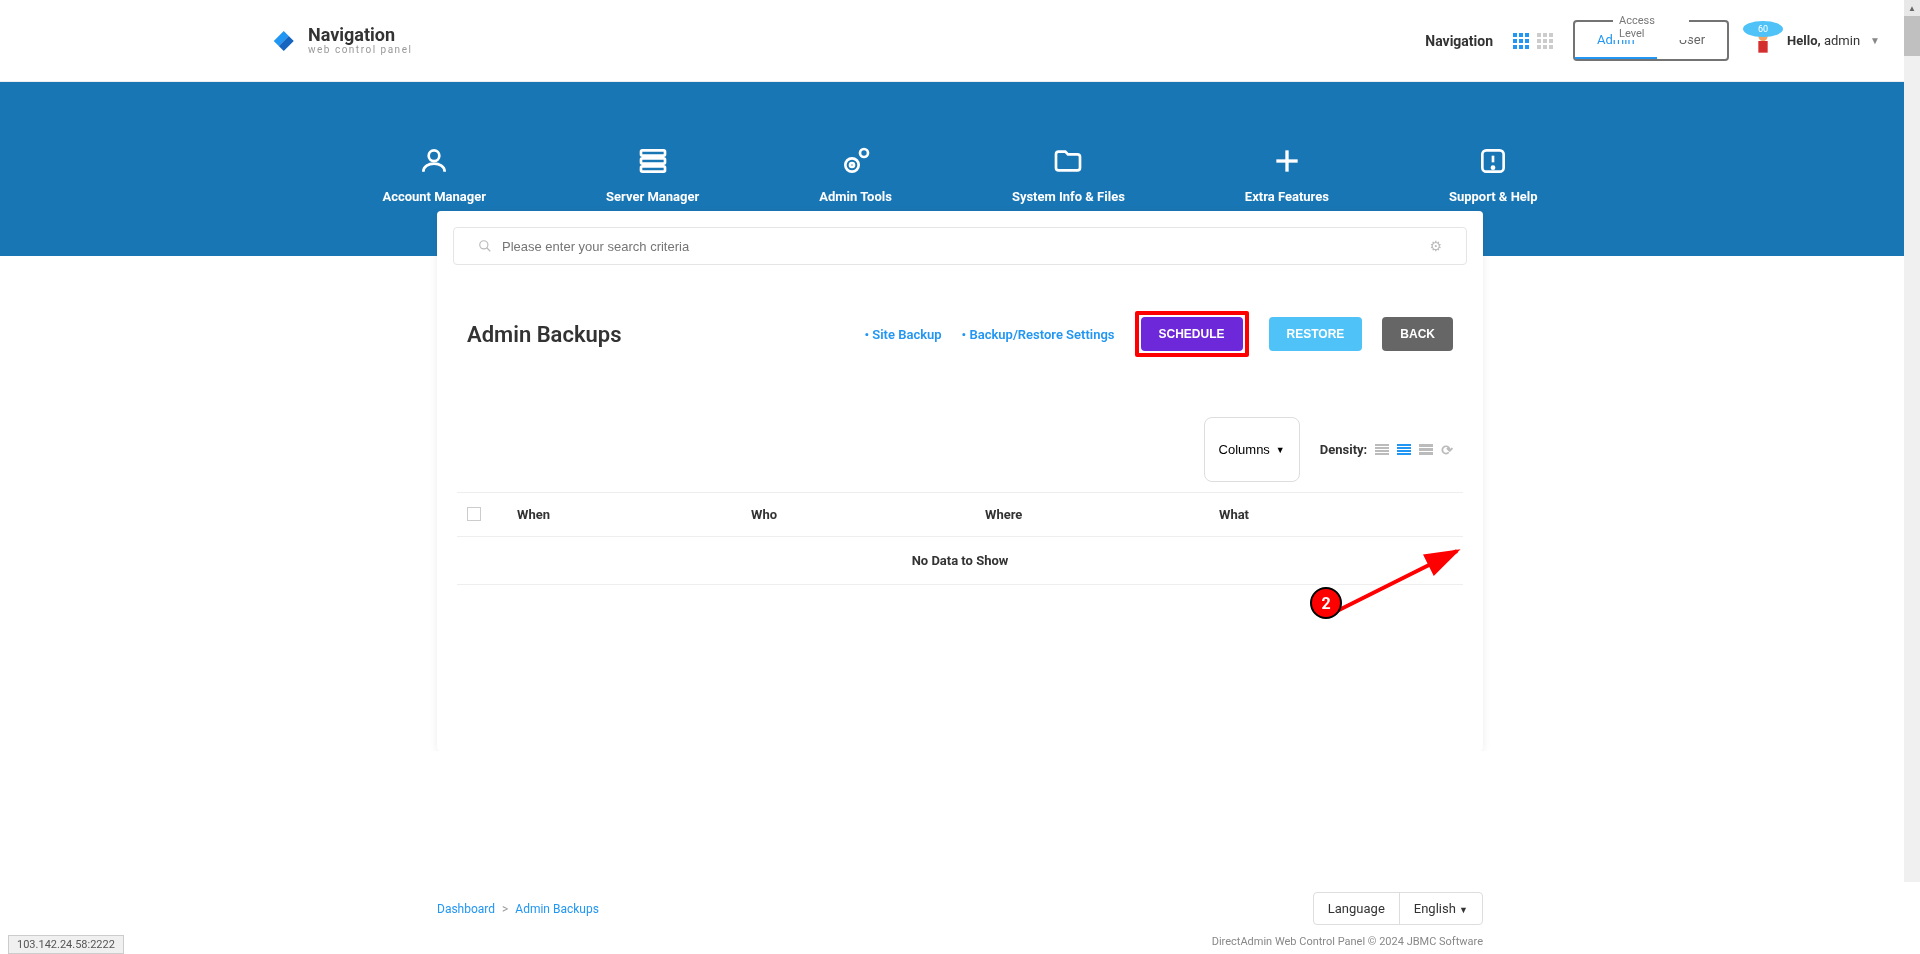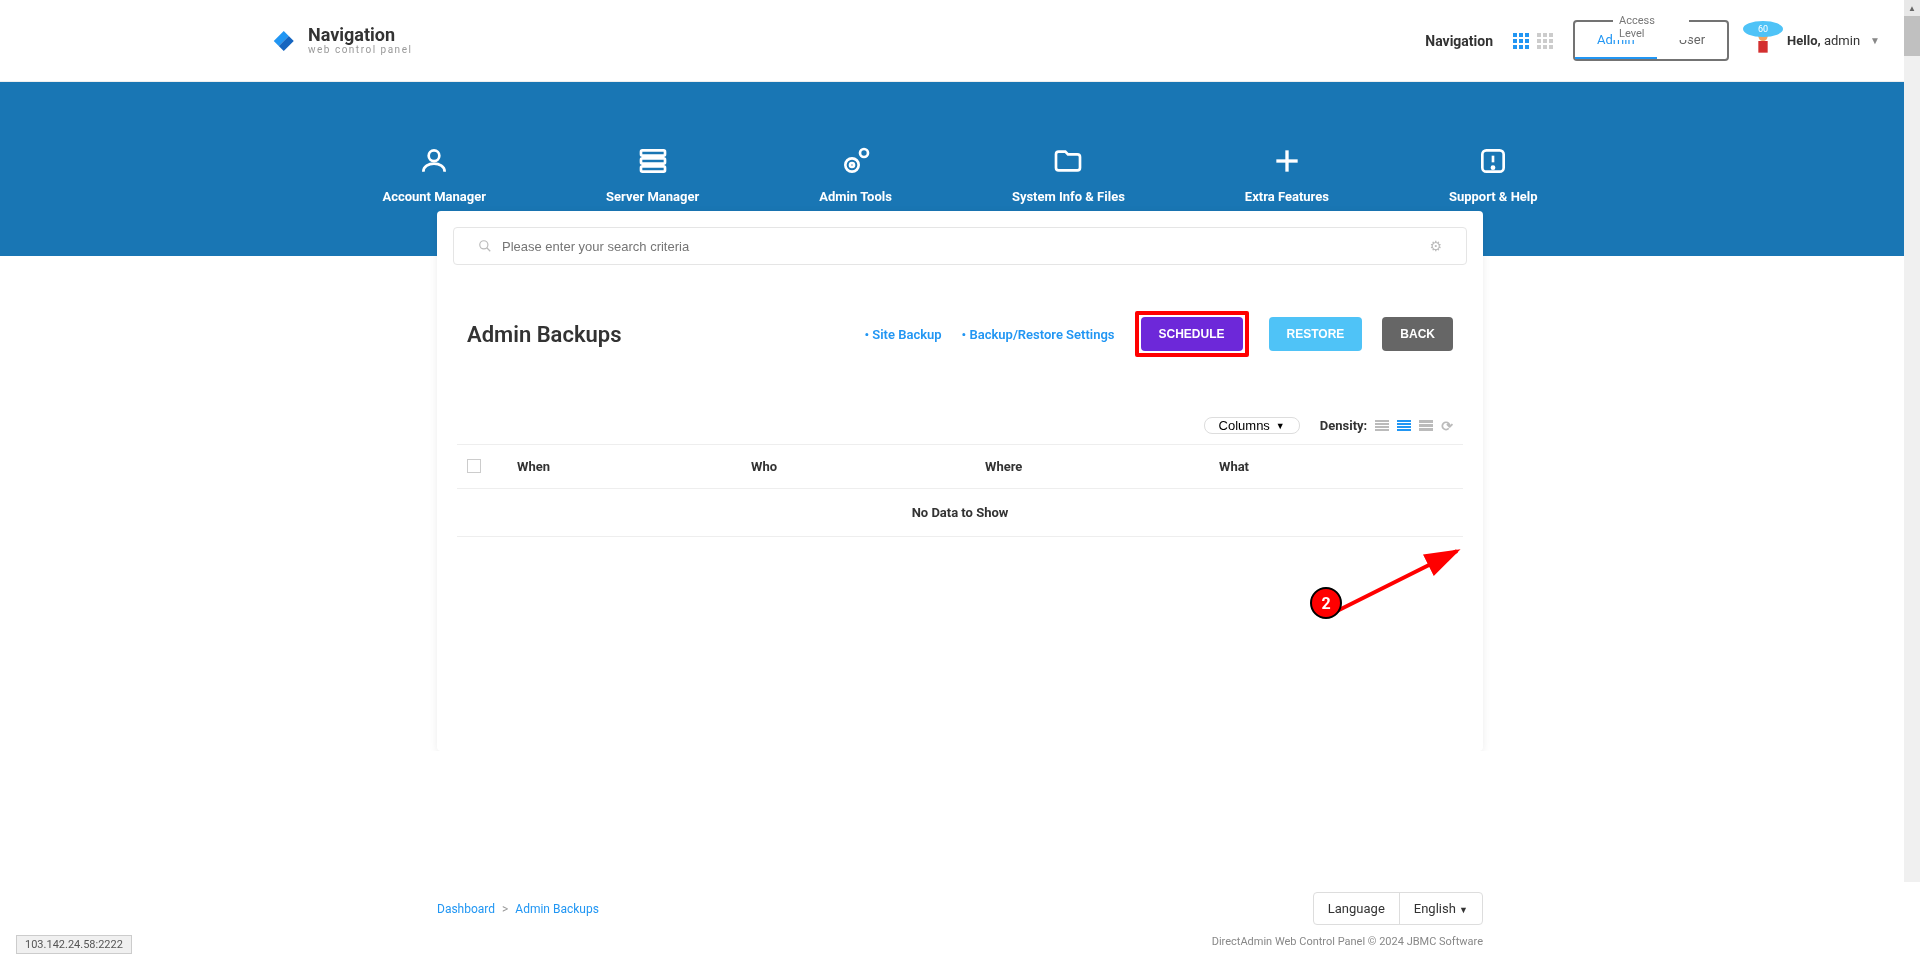--- a/index.html
+++ b/index.html
@@ -39,40 +39,40 @@
 .header-actions { display: flex; align-items: center; gap: 20px; }
 .link-action { color: #2196f3; font-size: 13px; font-weight: 600; cursor: pointer; }
 .btn { padding: 10px 18px; border-radius: 4px; font-size: 12px; font-weight: 700; border: none; cursor: pointer; color: #fff; text-transform: uppercase; }
 .btn-green { background: #6d28d9; }
 .btn-blue { background: #4fc3f7; }
 .btn-grey { background: #666; }
 .highlight-box { border: 4px solid red; padding: 2px; border-radius: 2px; position: relative; }
 .annotation-arrow { position: absolute; top: 330px; left: 870px; pointer-events: none; }
 .annotation-num { position: absolute; top: 376px; left: 873px; width: 32px; height: 32px; background: red; border: 2px solid #000; border-radius: 50%; color: #fff; display: flex; align-items: center; justify-content: center; font-weight: 700; pointer-events: none; z-index:10; }
 .table-controls { display: flex; justify-content: flex-end; align-items: center; gap: 20px; padding: 50px 30px 10px 30px; }
-.columns-btn { border: 1px solid #ddd; background: #fff; padding: 0 14px; border-radius: 8px; font-size: 13px; display: flex; align-items: center; gap: 6px; cursor: pointer; }
+.columns-btn { border: 1px solid #ddd; background: #fff; padding: 24px 14px; border-radius: 8px; font-size: 13px; display: flex; align-items: center; gap: 6px; cursor: pointer; }
 .density { display: flex; align-items: center; gap: 8px; font-size: 13px; font-weight: 700; }
 .density-icon { display: flex; flex-direction: column; gap: 1px; cursor: pointer; }
 .density-icon span { width: 14px; height: 2px; background: #bbb; }
 .density-icon.active span { background: #2196f3; }
 .density-icon.thick span { height: 3px; }
 .refresh-icon { color: #bbb; font-size: 14px; cursor: pointer; }
 .table { width: calc(100% - 40px); margin: 0 20px; }
 .table-header { display: grid; grid-template-columns: 50px 1fr 1fr 1fr 1fr; padding: 14px 10px; border-top: 1px solid #eee; border-bottom: 1px solid #eee; font-size: 13px; font-weight: 700; }
 .checkbox { width: 14px; height: 14px; border: 1px solid #ccc; cursor: pointer; }
 .no-data { text-align: center; padding: 16px; font-size: 13px; font-weight: 700; border-bottom: 1px solid #eee; }
 .footer { position: fixed; bottom: 0; left: 0; right: 0; background: #fff; }
 .breadcrumb-row { max-width: 1046px; margin: 0 auto; padding: 10px 0; font-size: 12px; display: flex; justify-content: space-between; align-items: center; }
 .breadcrumb a { color: #2196f3; text-decoration: none; }
 .breadcrumb-sep { color: #999; margin: 0 4px; }
 .lang-select { display: flex; border: 1px solid #ddd; border-radius: 4px; overflow: hidden; }
 .lang-select > div { padding: 8px 14px; font-size: 13px; }
 .lang-select > div:first-child { border-right: 1px solid #ddd; }
 .copyright { text-align: right; max-width: 1046px; margin: 0 auto; font-size: 11px; color: #888; padding-bottom: 6px; }
-.status-bar { position: fixed; bottom: 0; left: 16px; background: #f0f0f0; border: 1px solid #ccc; padding: 2px 8px; font-size: 11px; color: #555; }
+.status-bar { position: fixed; bottom: 0; left: 8px; background: #f0f0f0; border: 1px solid #ccc; padding: 2px 8px; font-size: 11px; color: #555; }
 .scrollbar { position: fixed; right: 0; top: 0; width: 16px; height: 100%; background: #f0f0f0; }
 .scroll-thumb { position: absolute; top: 16px; width: 100%; height: 40px; background: #c0c0c0; }
 .scroll-arrow { position: absolute; width: 100%; height: 16px; background: #e8e8e8; display: flex; align-items: center; justify-content: center; font-size: 8px; color: #666; }
 .scroll-arrow.up { top: 0; }
 .scroll-arrow.down { bottom: 0; }
 </style>
 </head>
 <body>
 
 <div class="scrollbar">

